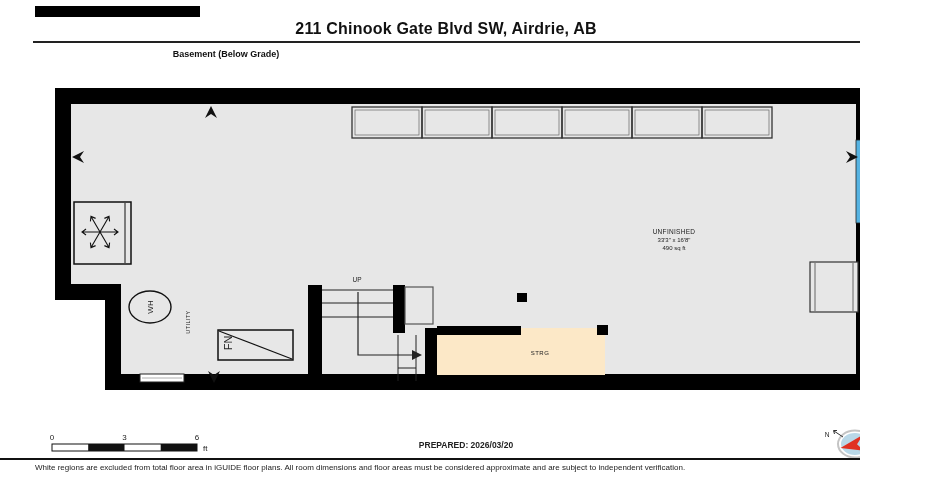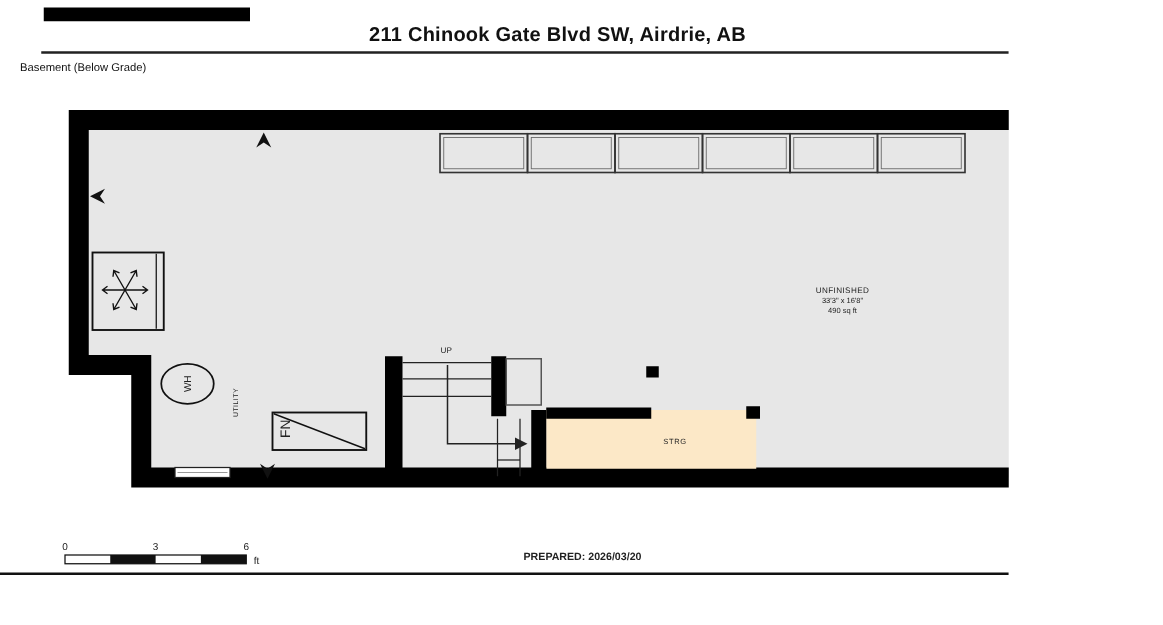--- a/index.html
+++ b/index.html
@@ -1,23 +1,23 @@
 <!DOCTYPE html>
 <html style="--wall: #000000; --floor: #e7e7e7; --storage-fill: #fce8c7; --window-blue: #56b3e2; --window-blue-dark: #1a6fa8; --compass-fill: #b9d8e8; --compass-needle: #e03222;"><head>
 <meta charset="utf-8">
 <style>
   html,body{margin:0;padding:0;background:#fff;}
-  .page{position:relative;width:787px;height:500px;background:#fff;overflow:hidden;
-        font-family:"Liberation Sans",sans-serif;color:#111;padding-left:20px;}
+  .page{position:relative;width:860px;height:500px;background:#fff;overflow:hidden;
+        font-family:"Liberation Sans",sans-serif;color:#111;}
   .logo-bar{position:absolute;left:35px;top:6px;width:165px;height:11px;background:#000;}
   .title{position:absolute;top:20px;left:0;width:892px;text-align:center;
          font-size:16px;font-weight:bold;letter-spacing:.2px;}
   .title-rule{position:absolute;top:41px;left:33px;right:0;height:2px;background:#222;}
-  .floor-label{position:absolute;top:49px;left:16px;width:448px;text-align:left;
-               font-size:9px;font-weight:normal;}
+  .floor-label{position:absolute;top:49px;left:2px;width:448px;text-align:center;
+               font-size:9px;font-weight:bold;}
   .area-block{position:absolute;top:49px;left:458px;font-size:9px;line-height:12px;}
   .plan-svg{position:absolute;left:0;top:0;}
   .footer-rule{position:absolute;top:458px;left:0;right:0;border-top:2px solid #111;}
   .footer-text{position:absolute;top:463px;left:35px;right:10px;font-size:8px;color:#222;}
   svg text{font-family:"Liberation Sans",sans-serif;fill:#222;}
 </style>
 </head>
 <body>
 
 <div class="page">
@@ -144,14 +144,15 @@
       <ellipse cx="855" cy="444" rx="14" ry="11" style="fill:var(--compass-fill)"></ellipse>
       <polygon points="840,446 864,436 857,444.5 863,452" style="fill:var(--compass-needle)" transform="rotate(-8 855 444)"></polygon>
       <g stroke="#333" stroke-width="1" fill="none">
         <path d="M843,437 L834,431 M837,430.5 L833.5,430.5 L834.5,434"></path>
       </g>
       <text x="827" y="437" text-anchor="middle" font-size="6.5" fill="#333">N</text>
     </g>
   </svg>
 
   <div class="footer-rule"></div>
+  <div class="footer-text">White regions are excluded from total floor area in iGUIDE floor plans. All room dimensions and floor areas must be considered approximate and are subject to independent verification.</div>
 
 </div>
 
 </body></html>

